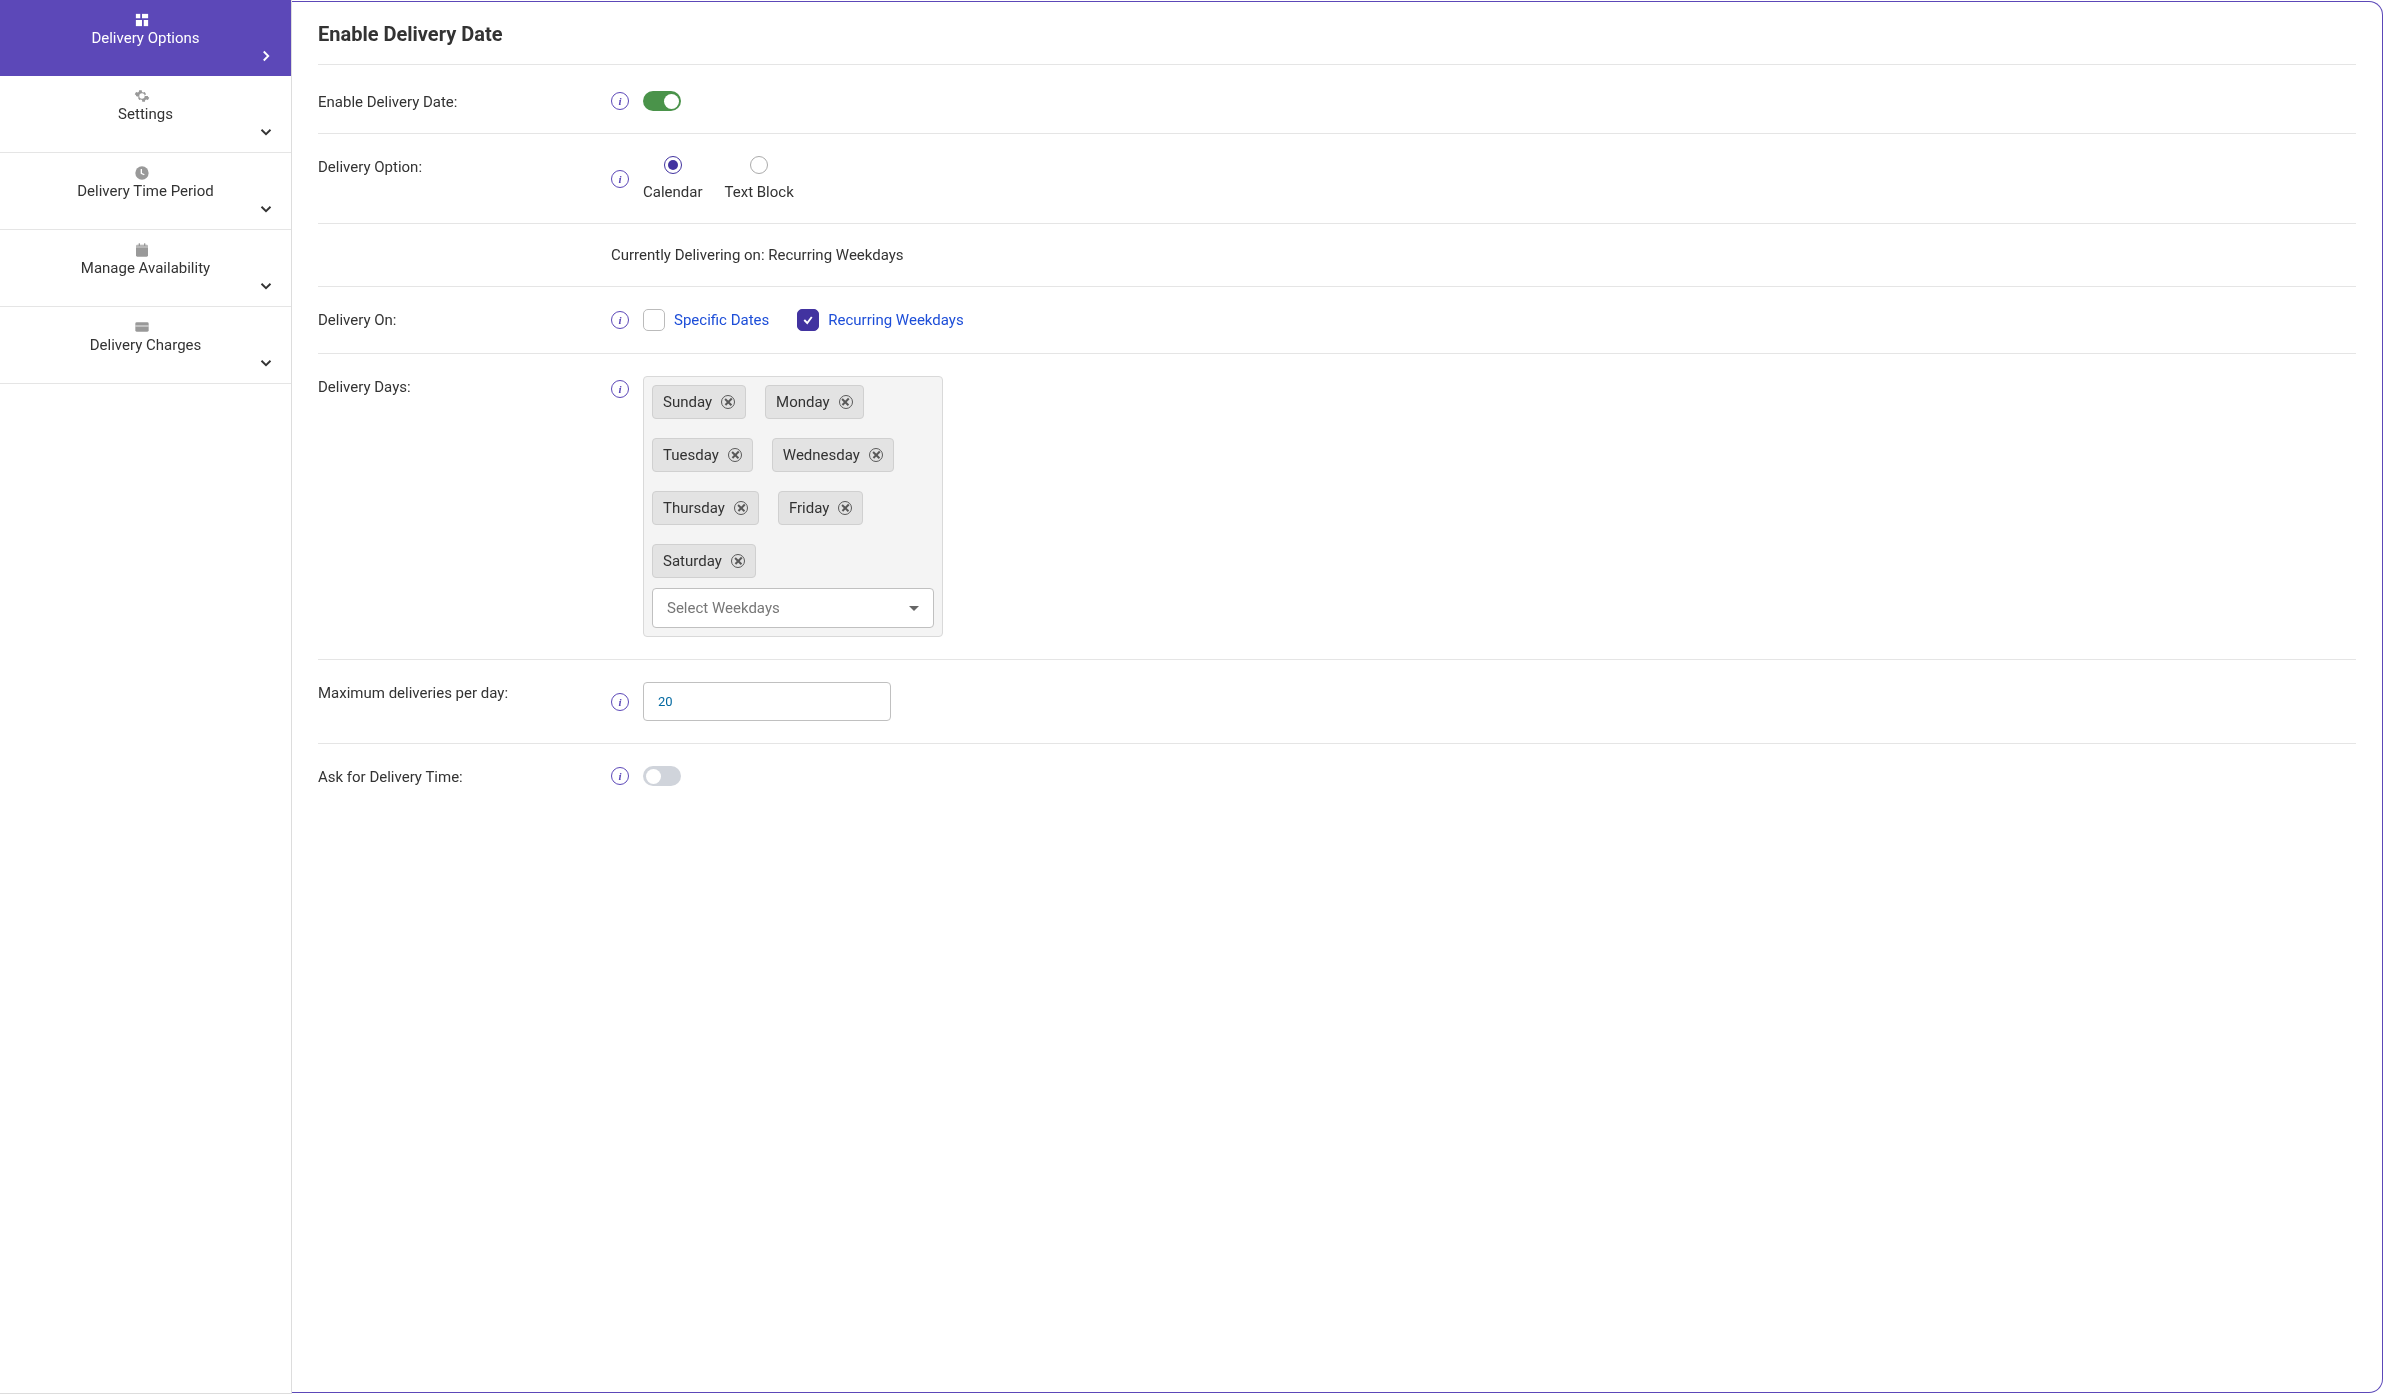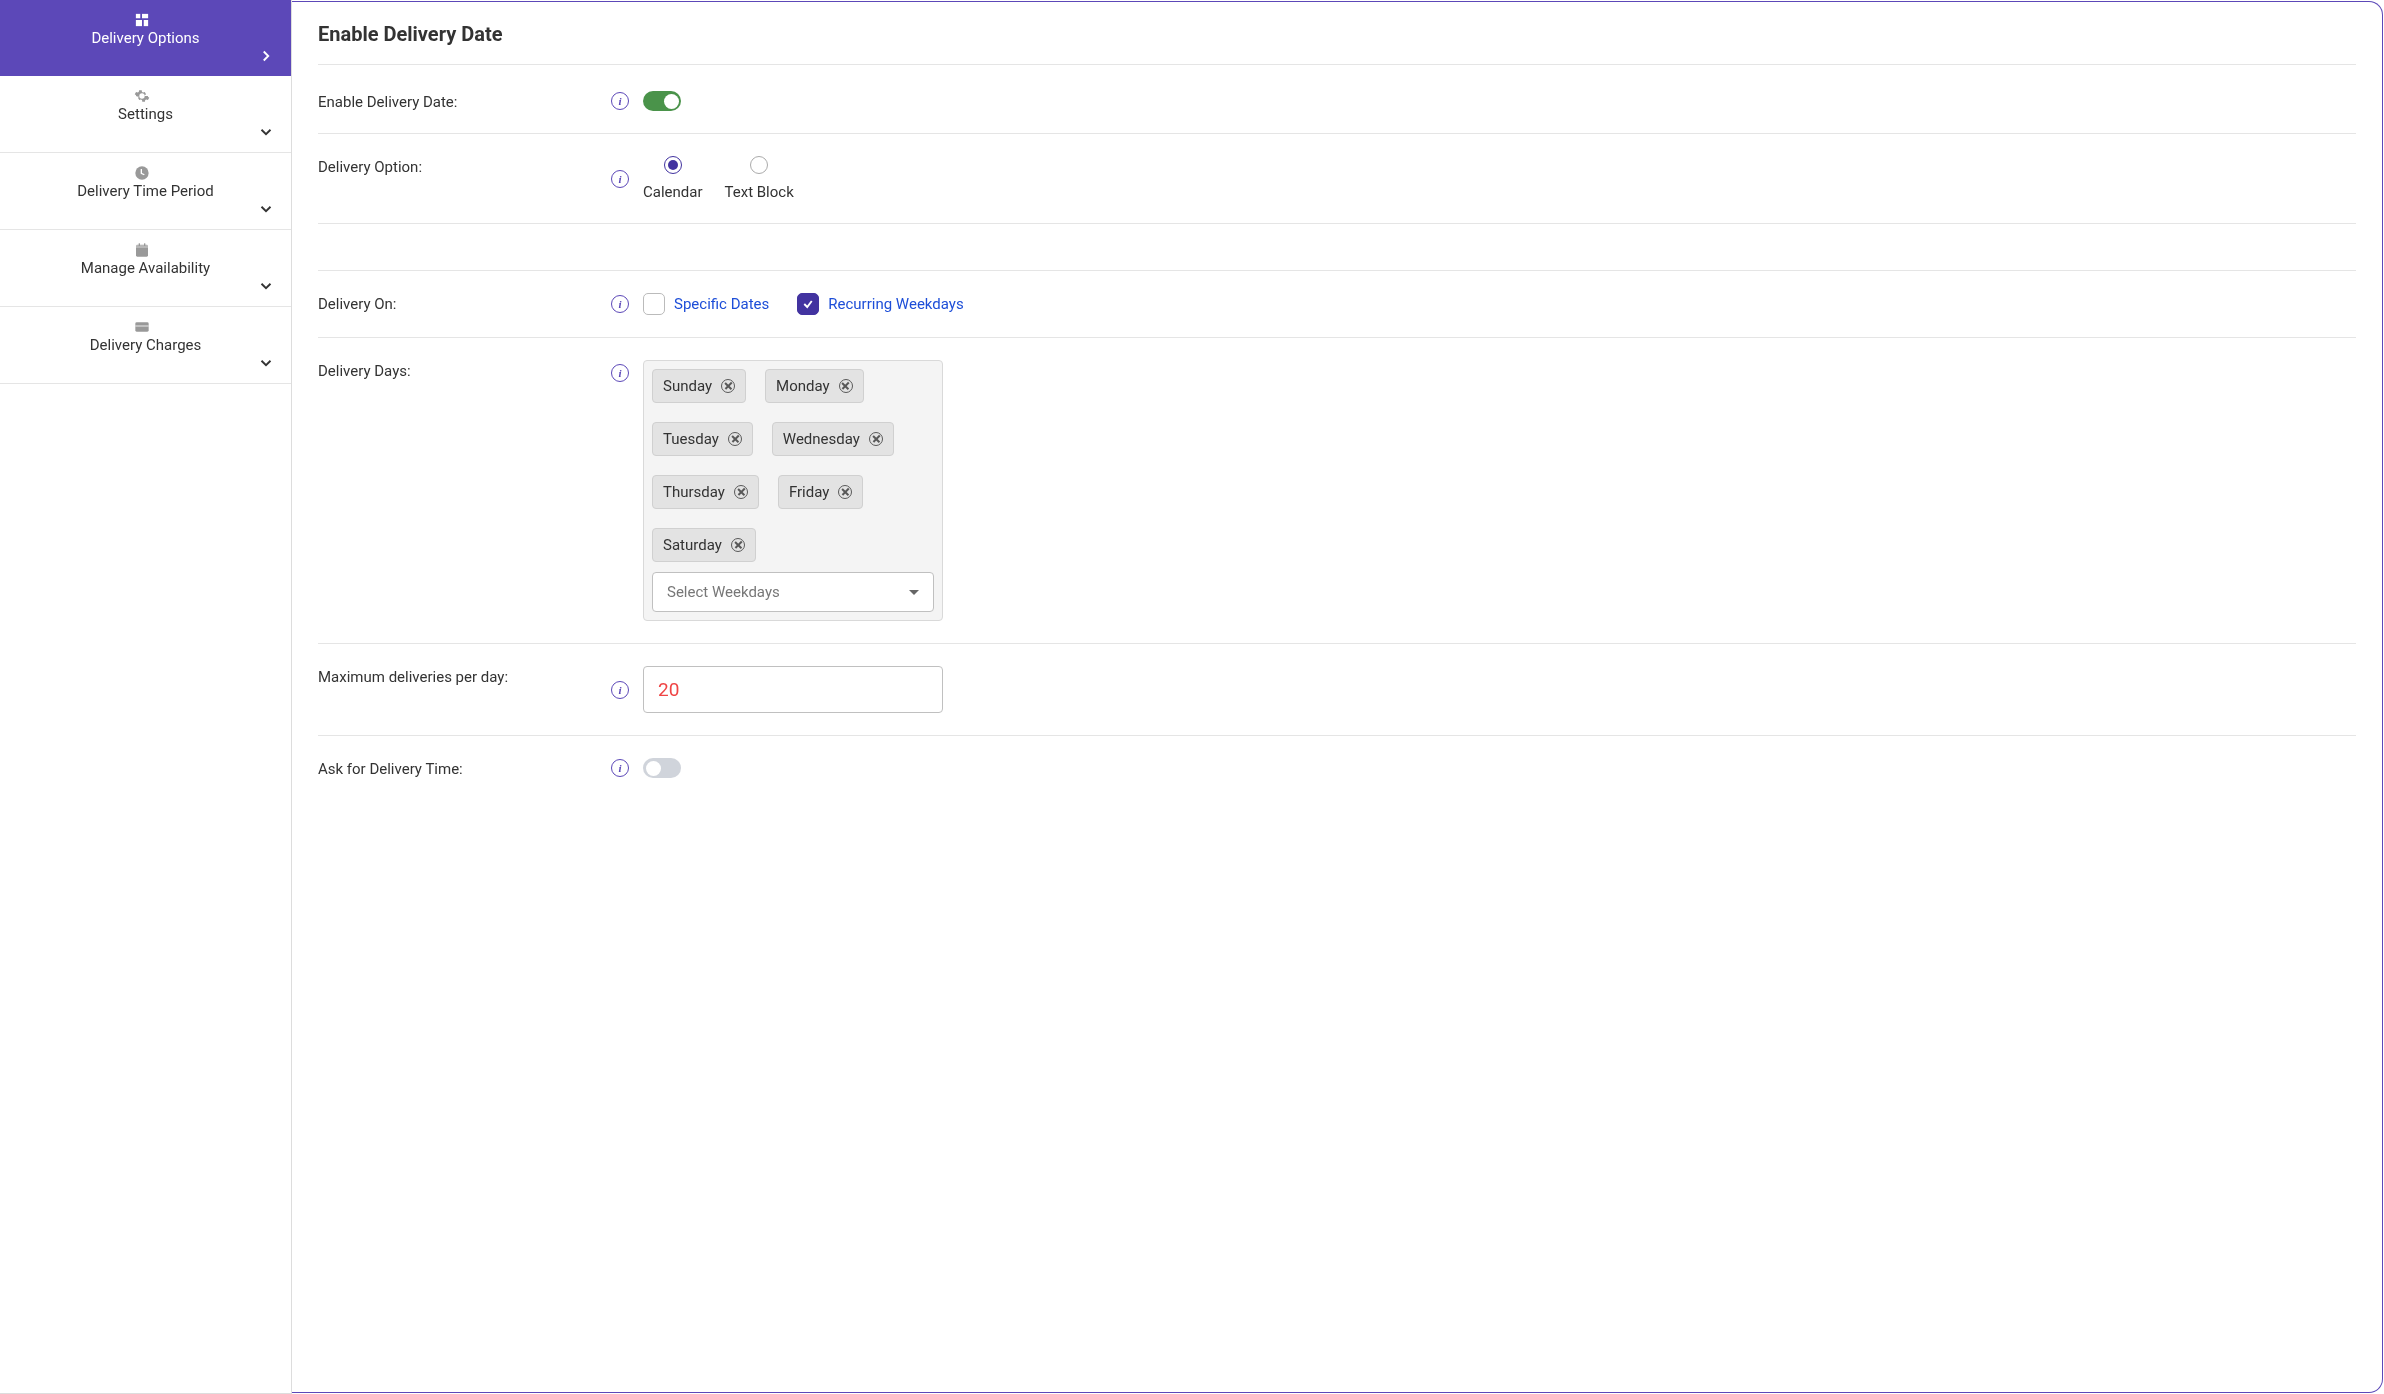--- a/index.html
+++ b/index.html
@@ -260,23 +260,23 @@
       border-left: 5px solid transparent;
       border-right: 5px solid transparent;
       border-top: 5px solid #666;
     }
 
     .text-input {
       background: #fff;
       border: 1px solid #c0c0c0;
       border-radius: 4px;
       padding: 11px 14px;
-      font-size: 19px;
-      color: #ef4444;
-      width: 300px;
+      font-size: 13px;
+      color: #0369a1;
+      width: 248px;
     }
 
     .button-disabled {
       background: #f0f0f0;
       border: 1px solid #d6d6d6;
       border-radius: 4px;
       padding: 12px 18px;
       font-size: 15px;
       color: #888;
       cursor: not-allowed;
@@ -391,20 +391,23 @@
         <div class="radio">
           <span class="radio-circle"></span>
           <span class="radio-label">Text Block</span>
         </div>
       </div>
     </div>
   </div>
 
   <div class="form-row">
     <div class="form-label"></div>
+    <div class="form-control">
+      <span class="status-text">Currently Delivering on: Recurring Weekdays</span>
+    </div>
   </div>
 
   <div class="form-row">
     <div class="form-label">Delivery On:</div>
     <div class="form-control">
       <span class="info-icon">i</span>
       <div class="checkbox-group">
         <div class="checkbox-item">
           <span class="checkbox-box">
             

